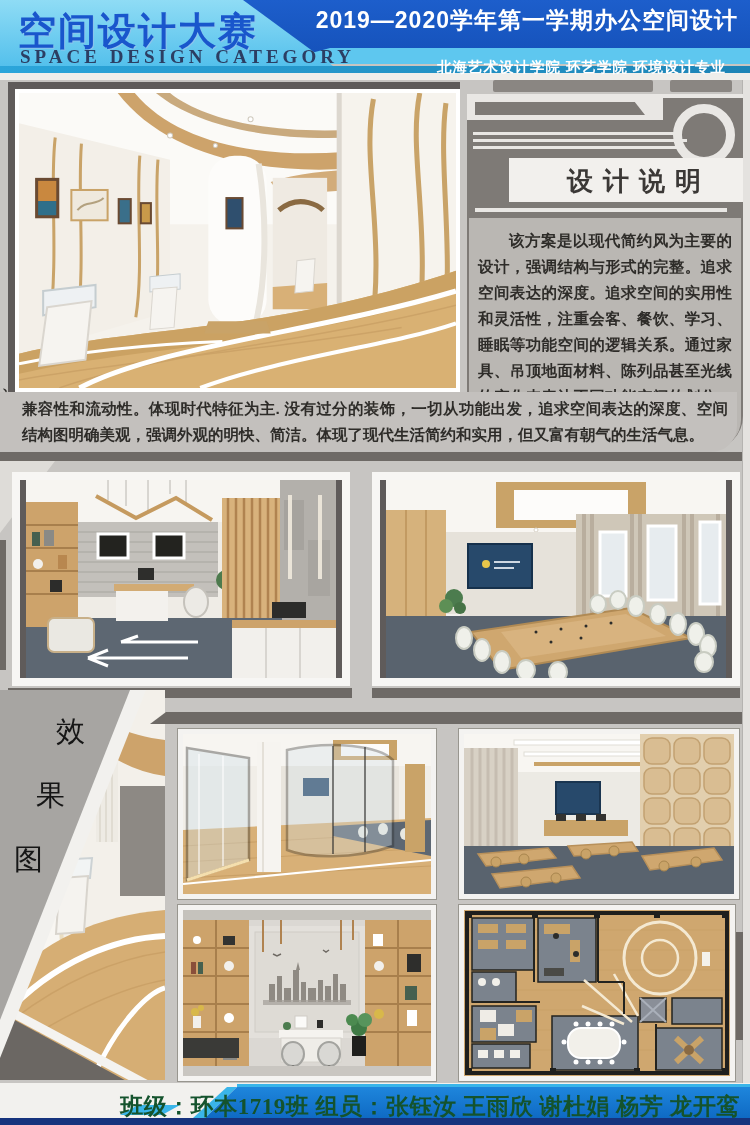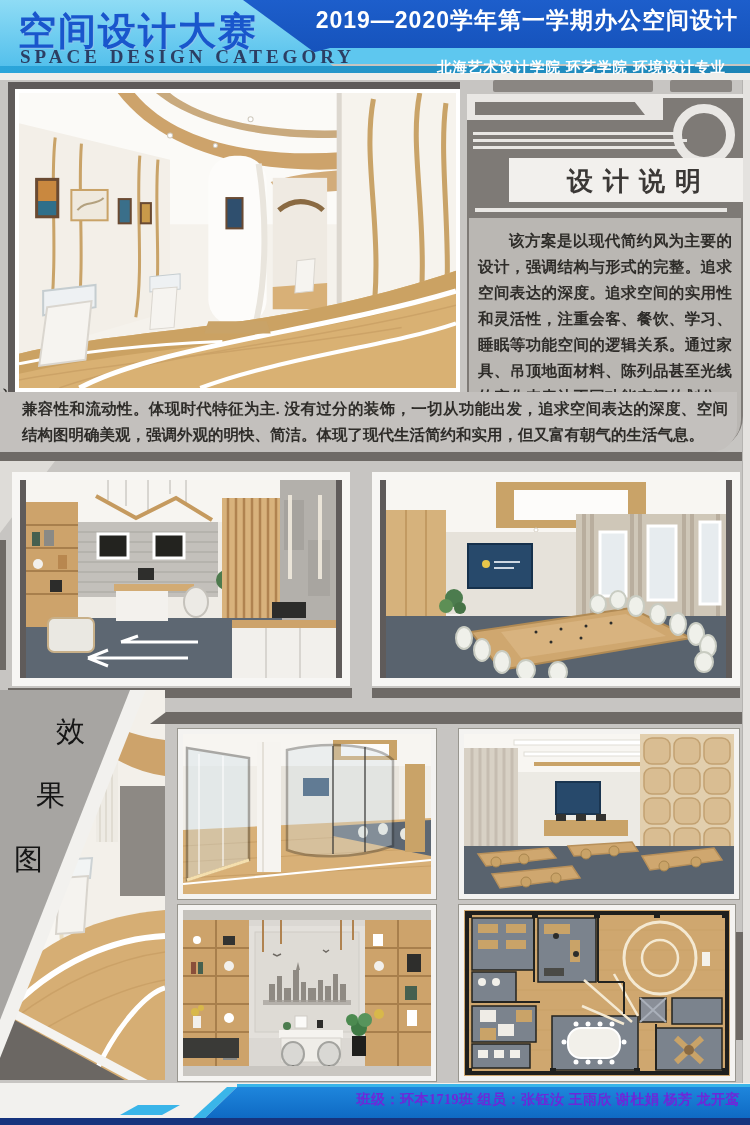--- a/index.html
+++ b/index.html
@@ -65,21 +65,21 @@
   
   .foot{left:0;top:1083px;width:750px;height:42px;background:#f2f1ee;}
   .f-blue{left:0;top:4px;width:750px;height:31px;background:linear-gradient(#1e86dc,#0f6ac4);
           clip-path:polygon(237px 0,100% 0,100% 100%,205px 100%);}
   .f-cyan-edge{left:193px;top:4px;width:46px;height:31px;background:#3ab5e9;
           clip-path:polygon(34px 0,44px 0,12px 100%,0 100%);}
   .f-cyan-top{left:237px;top:1px;width:513px;height:4px;background:#3ab5e9;}
   .f-cyan-2{left:120px;top:22px;width:60px;height:10px;background:#3ab5e9;
           clip-path:polygon(18px 0,100% 0,42px 100%,0 100%);}
   .f-navy{left:0;top:35px;width:750px;height:7px;background:#16337d;}
-  .f-text{right:10px;top:8px;font-size:14px;color:#6d28d9;letter-spacing:0.5px;
+  .f-text{right:10px;top:8px;font-size:23px;color:#14532d;letter-spacing:0.5px;
           font-family:"Liberation Serif","DejaVu Serif",serif;font-weight:700;margin-left:40px;}
   .rmargin{left:742px;top:78px;width:8px;height:1005px;background:#e4e2df;border-left:1px solid #b5b3b0;}
 </style>
 </head>
 <body>
 
 <div id="page">
 
   <div class="abs" style="left:0;top:0;width:750px;height:80px;z-index:10;">
     <div class="abs hdr-dark"></div>

